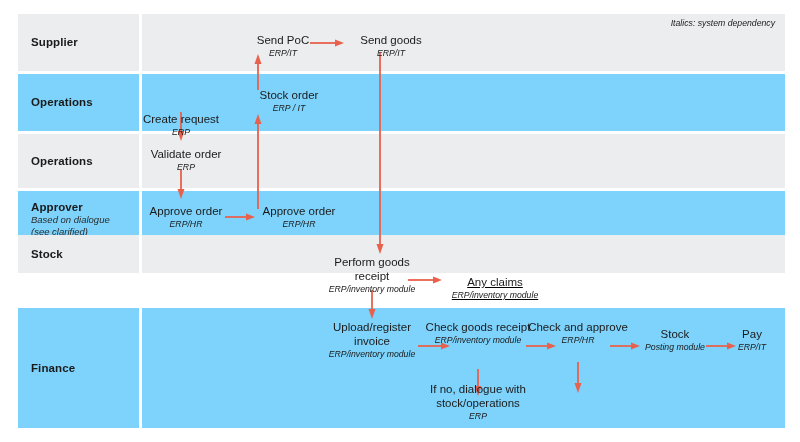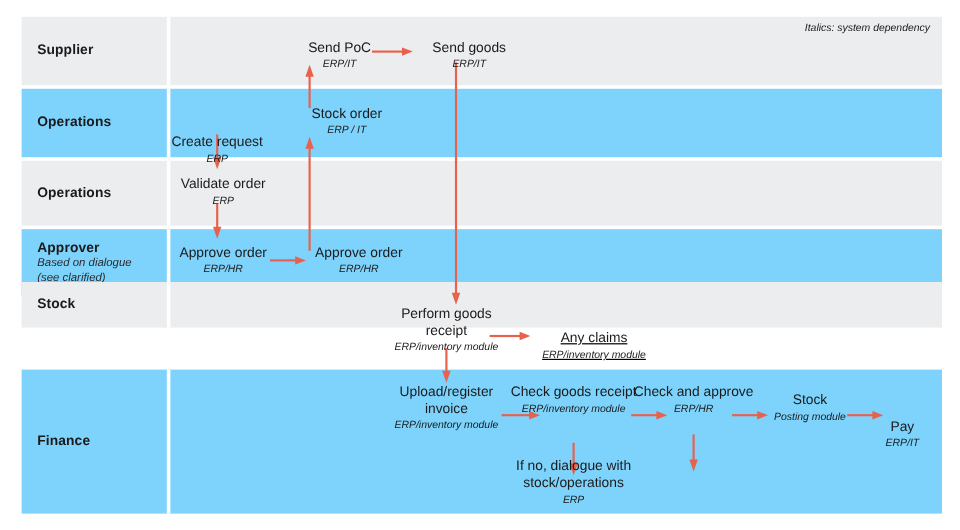--- a/index.html
+++ b/index.html
@@ -296,21 +296,21 @@
   <div class="node" style="left:560px;top:306px;width:106px;">
     <span class="ttl">Check and approve</span>
     <span class="sys">ERP/HR</span>
   </div>
 
   <div class="node" style="left:657px;top:313px;width:88px;">
     <span class="ttl">Stock</span>
     <span class="sys">Posting module</span>
   </div>
 
-  <div class="node" style="left:734px;top:313px;width:58px;margin-top:22px;">
+  <div class="node" style="left:734px;top:313px;width:58px;">
     <span class="ttl">Pay</span>
     <span class="sys">ERP/IT</span>
   </div>
 
   <div class="node" style="left:460px;top:368px;width:126px;">
     <span class="ttl">If no, dialogue with stock/operations</span>
     <span class="sys">ERP</span>
   </div>
 
 

